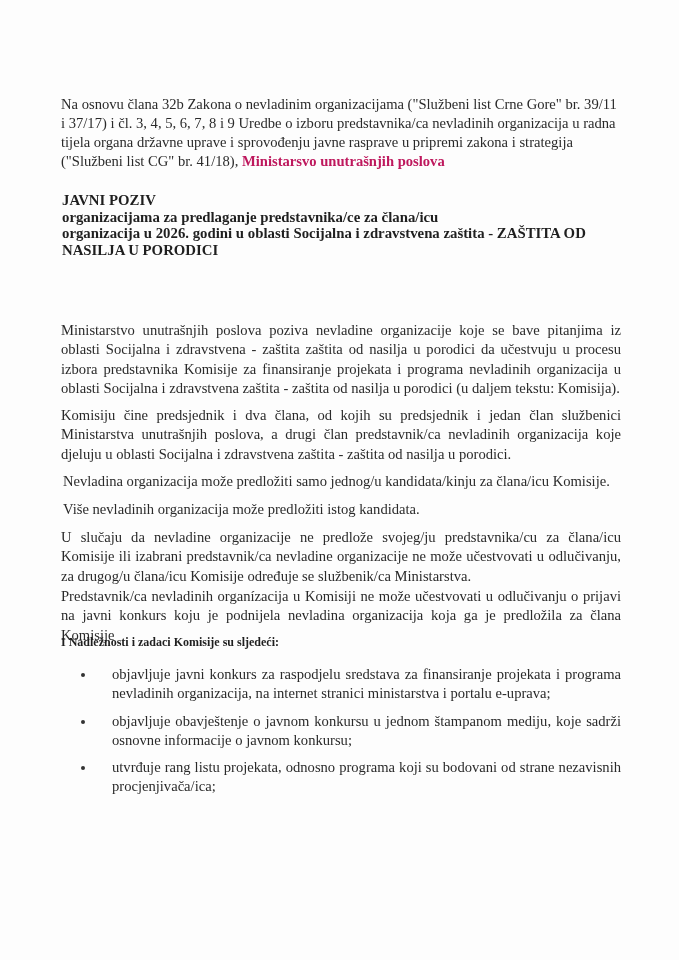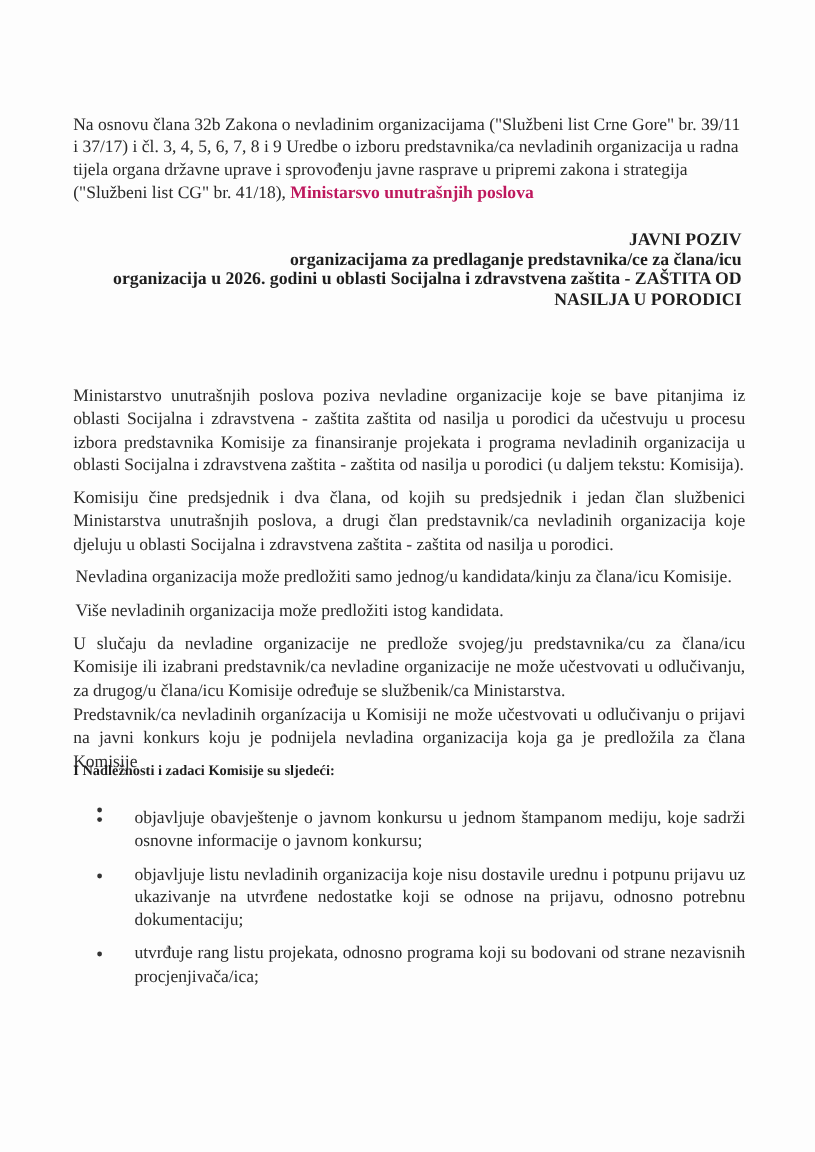--- a/index.html
+++ b/index.html
@@ -27,21 +27,21 @@
       width: 560px;
       font-size: 14.6px;
       line-height: 19px;
       text-align: left;
     }
     .intro b { font-weight: bold; color: #be185d; }
     .heading {
       position: absolute;
       left: 62px; top: 192px;
       width: 556px;
-      text-align: right;
+      text-align: left;
       font-weight: bold;
       font-size: 14.8px;
       line-height: 16.6px;
       color: #1f1f1f;
     }
     .heading div { white-space: nowrap; }
     .para {
       position: absolute;
       left: 61px;
       width: 560px;
@@ -102,28 +102,25 @@
   <div class="para last-left" style="top:472px; left:63px;">Nevladina organizacija može predložiti samo jednog/u kandidata/kinju za člana/icu Komisije.</div>
   <div class="para last-left" style="top:500px; left:63px;">Više nevladinih organizacija može predložiti istog kandidata.</div>
   <div class="para last-left" style="top:528px;">U slučaju da nevladine organizacije ne predlože svojeg/ju predstavnika/cu za člana/icu Komisije ili izabrani predstavnik/ca nevladine organizacije ne može učestvovati u odlučivanju, za drugog/u člana/icu Komisije određuje se službenik/ca Ministarstva.</div>
   <div class="para last-left" style="top:587px;">Predstavnik/ca nevladinih organízacija u Komisiji ne može učestvovati u odlučivanju o prijavi na javni konkurs koju je podnijela nevladina organizacija koja ga je predložila za člana Komisije</div>
 
   <div class="section-title">I Nadležnosti i zadaci Komisije su sljedeći:</div>
 
   <ul class="bullets">
     <li class="bullet">
       <span class="dot"></span>
+      <span>objavljuje javni konkurs za raspodjelu sredstava za finansiranje projekata i programa nevladinih organizacija, na internet stranici ministarstva i portalu e-uprava;</span>
     </li>
     <li class="bullet">
       <span class="dot"></span>
       <span>objavljuje obavještenje o javnom konkursu u jednom štampanom mediju, koje sadrži osnovne informacije o javnom konkursu;</span>
-    </li>
-    <li class="bullet">
-      <span class="dot"></span>
-      <span>objavljuje listu nevladinih organizacija koje nisu dostavile urednu i potpunu prijavu uz ukazivanje na utvrđene nedostatke koji se odnose na prijavu, odnosno potrebnu dokumentaciju;</span>
     </li>
     <li class="bullet">
       <span class="dot"></span>
       <span>utvrđuje rang listu projekata, odnosno programa koji su bodovani od strane nezavisnih procjenjivača/ica;</span>
     </li>
   </ul>
 
 </div>
 
 </body></html>

